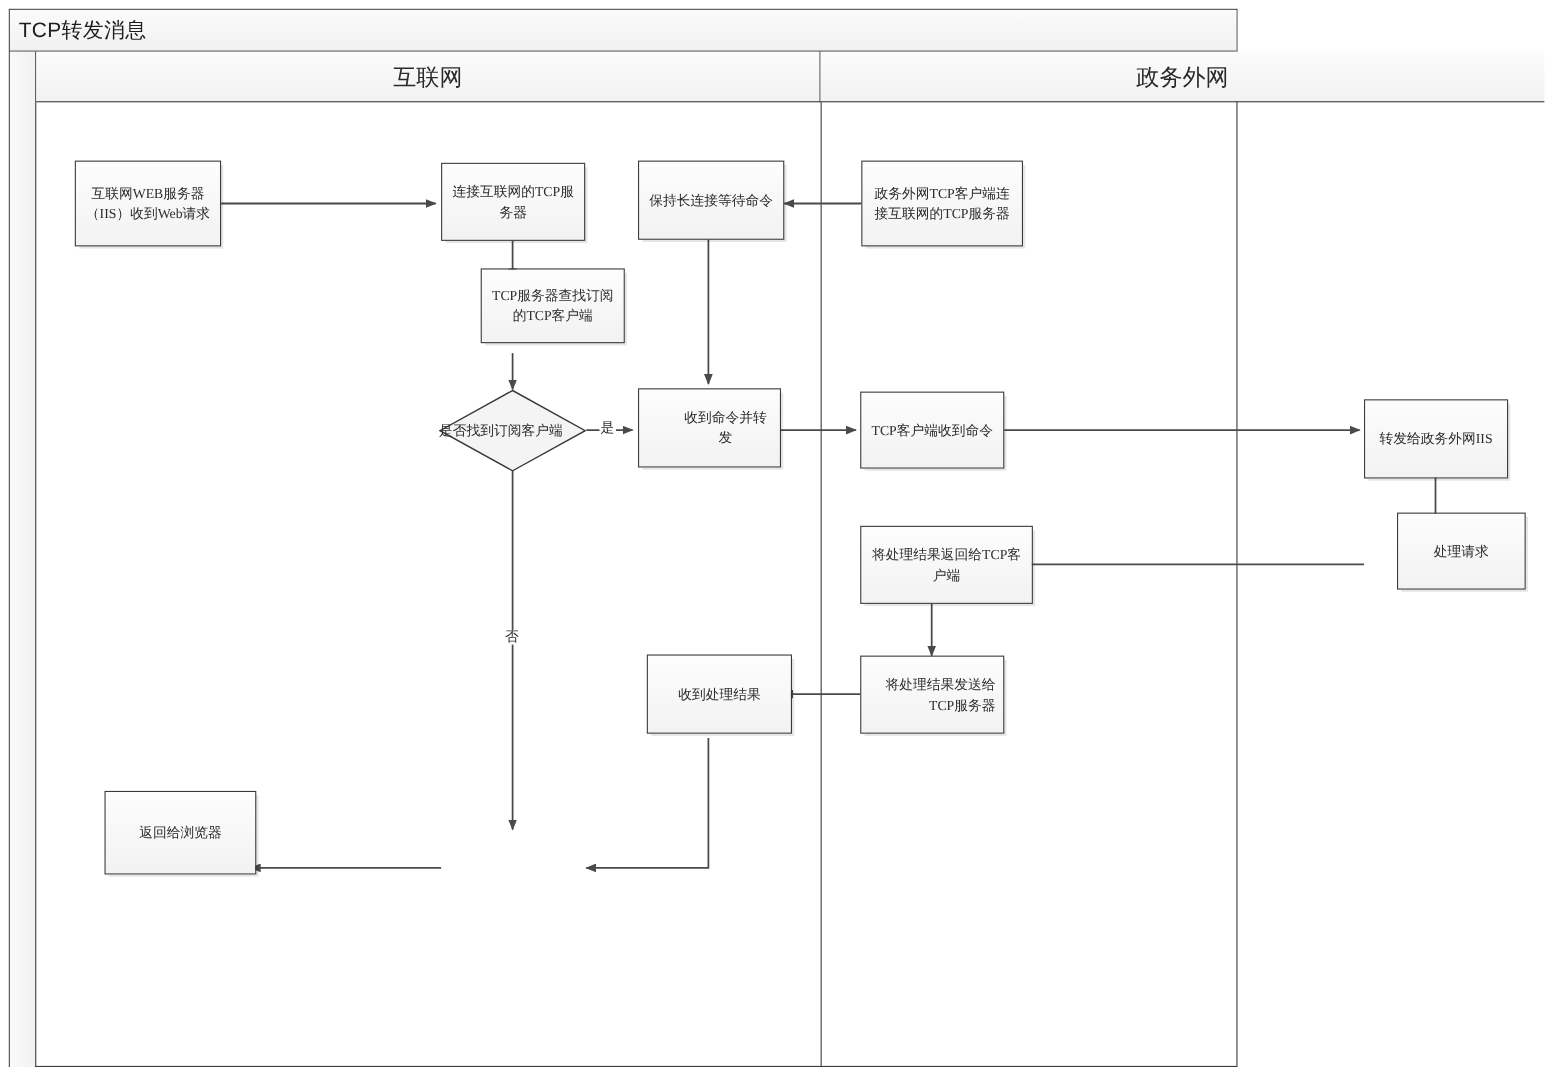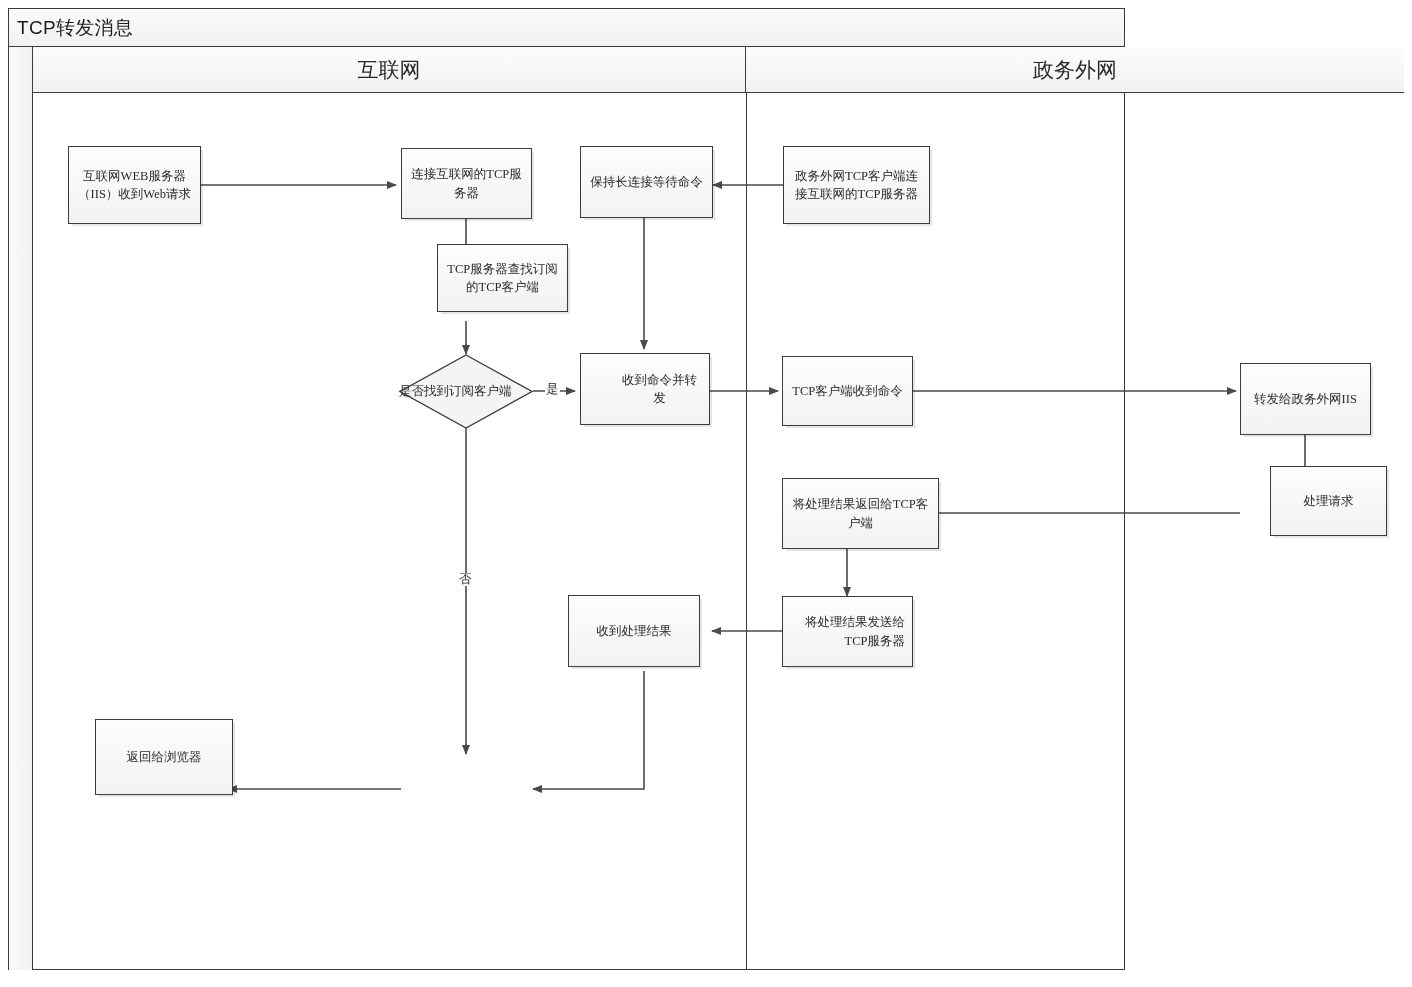--- a/index.html
+++ b/index.html
@@ -221,21 +221,21 @@
   </div>
 
   <div class="node" style="left:580px; top:146px; width:133px; height:72px;">
     <span>保持长连接等待命令</span>
   </div>
 
   <div class="node" style="left:580px; top:353px; width:130px; height:72px;padding-left:36px;">
     <span>收到命令并转发</span>
   </div>
 
-  <div class="node" style="left:568px; top:595px; width:132px; height:72px;">
+  <div class="node" style="left:588px; top:595px; width:132px; height:72px;">
     <span>收到处理结果</span>
   </div>
 
 
   <div class="node" style="left:95px;  top:719px; width:138px; height:76px;">
     <span>返回给浏览器</span>
   </div>
 
   <div class="node" style="left:783px;  top:146px; width:147px; height:78px;">
     <span>政务外网TCP客户端连接互联网的TCP服务器</span>

